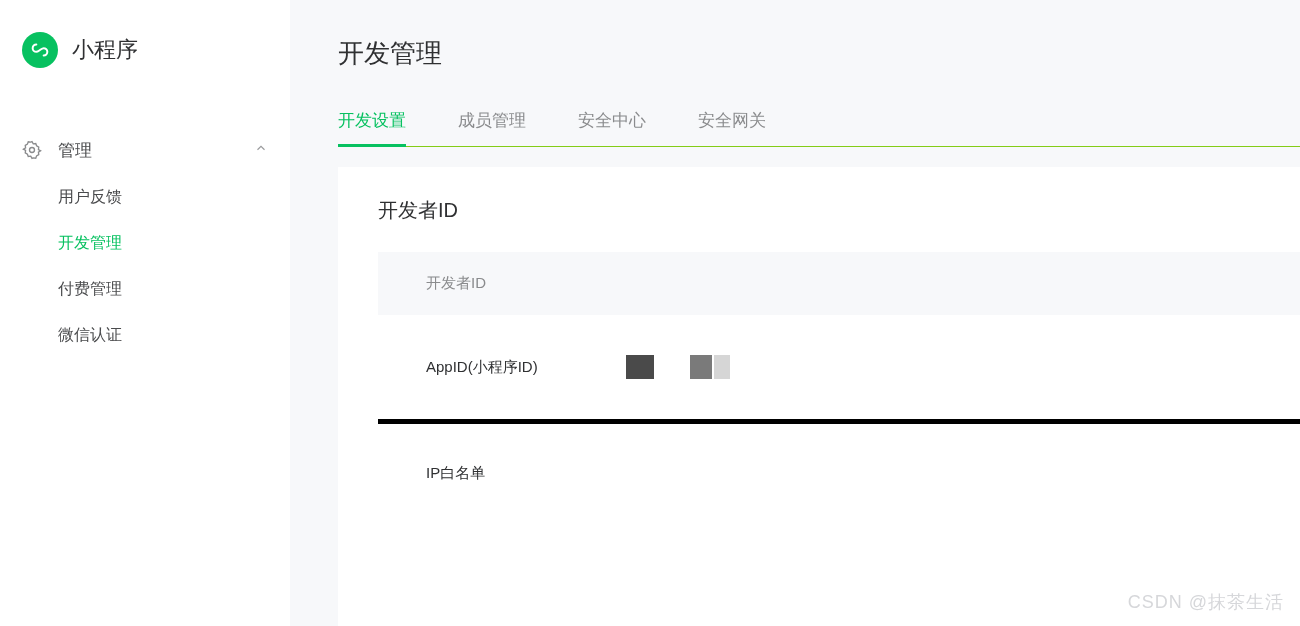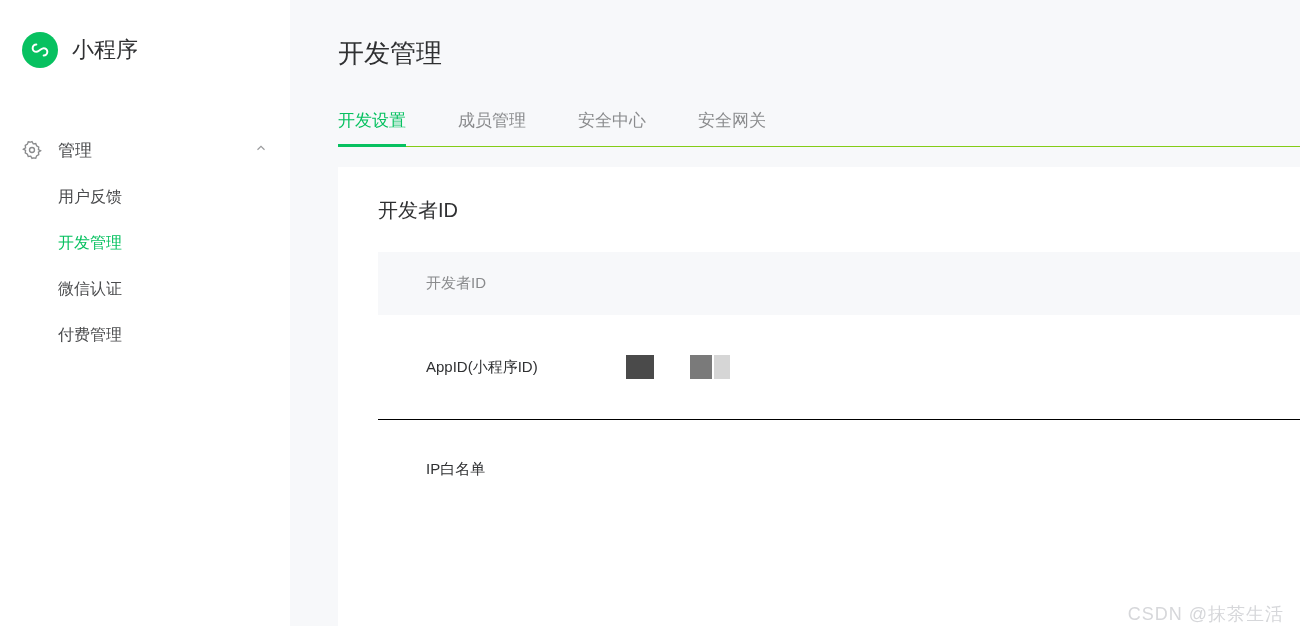--- a/index.html
+++ b/index.html
@@ -144,21 +144,21 @@
     .table-header {
       background: #f7f8fa;
       padding: 22px 48px;
       color: #8a8b8d;
       font-size: 15px;
     }
     .table-row {
       display: flex;
       align-items: center;
       padding: 40px 48px;
-      border-bottom: 1px solid #000000;
+      border-bottom: 5px solid #000000;
       font-size: 15px;
       color: #2f3032;
     }
     .row-label {
       width: 200px;
       flex-shrink: 0;
     }
     .redacted-blocks {
       display: flex;
       gap: 36px;
@@ -176,21 +176,21 @@
     }
     .block-light {
       width: 16px;
       height: 24px;
       background: #d6d6d6;
       margin-left: -34px;
     }
     .watermark {
       position: absolute;
       right: 16px;
-      bottom: 0;
+      bottom: 12px;
       font-size: 18px;
       color: #d6d7da;
       letter-spacing: 1px;
       pointer-events: none;
     }
   </style>
 </head>
 <body>
 
 <div class="layout">
@@ -220,24 +220,24 @@
             </svg>
         </span>
       </div>
       <div class="sub-item">
           <span>用户反馈</span>
         </div>
       <div class="sub-item active">
           <span>开发管理</span>
         </div>
       <div class="sub-item">
+          <span>付费管理</span>
+        </div>
+      <div class="sub-item">
           <span>微信认证</span>
-        </div>
-      <div class="sub-item">
-          <span>付费管理</span>
         </div>
     </div>
 
 
     <div class="nav-group">
       <div class="nav-item dimmed">
         
         
       </div>
     </div>

